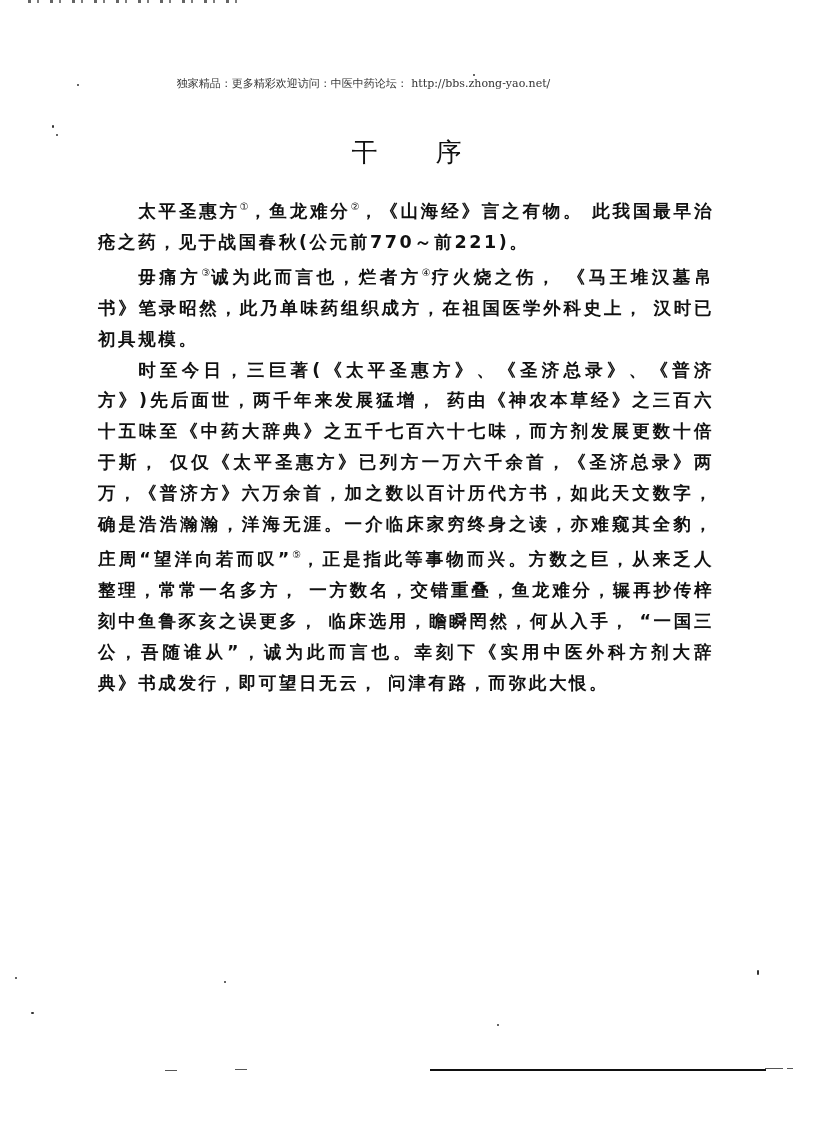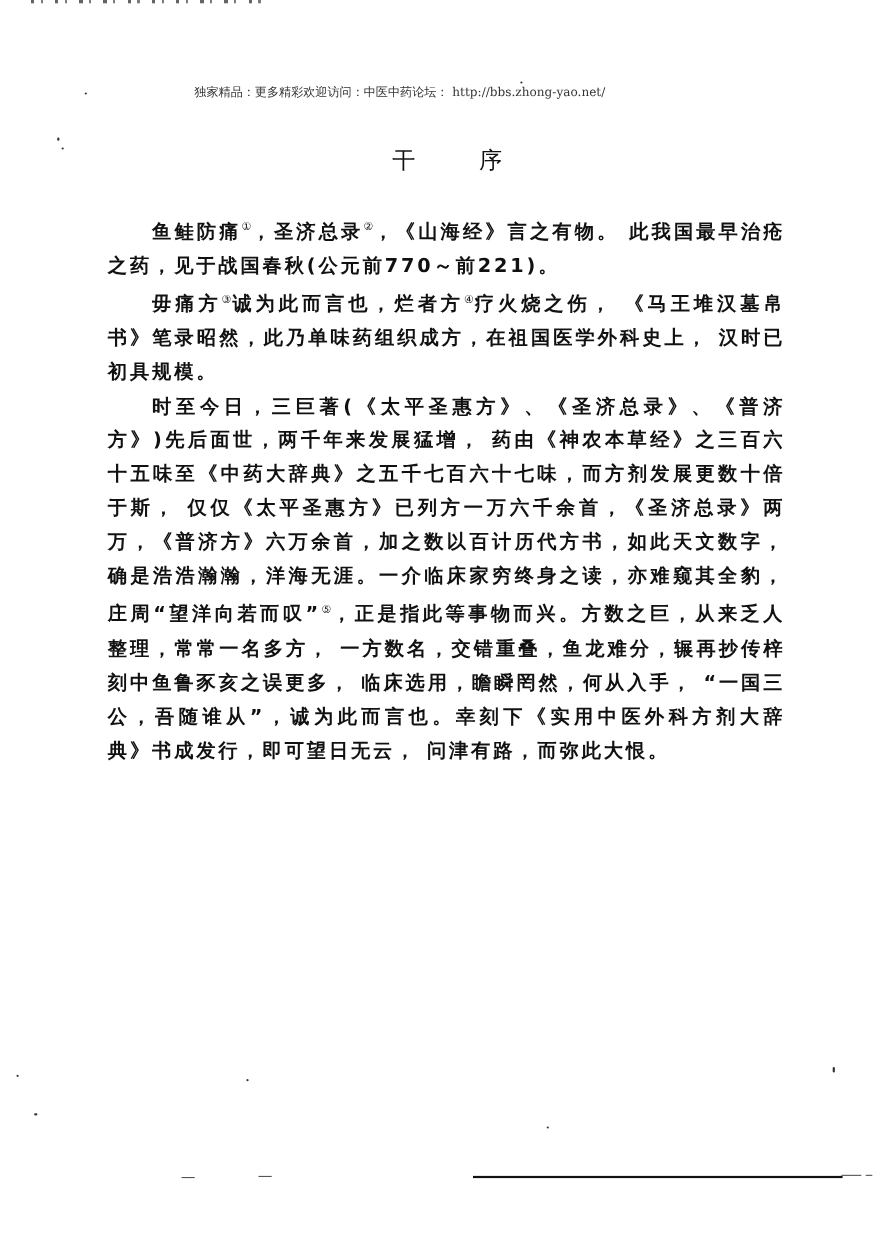--- a/index.html
+++ b/index.html
@@ -34,21 +34,21 @@
       font-size: 11px;
       color: #333;
       letter-spacing: 0;
     }
     .title {
       position: absolute;
       top: 118px;
       left: 0;
       width: 813px;
       text-align: center;
-      font-size: 21px;
+      font-size: 26px;
       font-weight: normal;
       letter-spacing: 0;
       word-spacing: 0;
     }
     .title span.ch { display: inline-block; }
     .title span.gap { display: inline-block; width: 58px; }
     .body-text {
       position: absolute;
       top: 192px;
       left: 98px;
@@ -95,21 +95,21 @@
 
 <div class="scan-top"></div>
 
 <div class="watermark">独家精品：更多精彩欢迎访问：中医中药论坛： http://bbs.zhong-yao.net/</div>
 
 <h1 class="title">
   <span class="ch">干</span><span class="gap"></span><span class="ch">序</span>
 </h1>
 
 <div class="body-text">
-  <p><span>鱼鲑防痛</span><sup class="note">①</sup><span>，圣济总录</span><sup class="note">②</sup><span>，《山海经》言之有物。 此我国最早治疮之药，见于战国春秋(公元前770～前221)。</span></p>
+  <p><span>太平圣惠方</span><sup class="note">①</sup><span>，鱼龙难分</span><sup class="note">②</sup><span>，《山海经》言之有物。 此我国最早治疮之药，见于战国春秋(公元前770～前221)。</span></p>
   <p><span>毋痛方</span><sup class="note">③</sup><span>诚为此而言也，烂者方</span><sup class="note">④</sup><span>疗火烧之伤， 《马王堆汉墓帛书》笔录昭然，此乃单味药组织成方，在祖国医学外科史上， 汉时已初具规模。</span></p>
   <p><span>时至今日，三巨著(《太平圣惠方》、《圣济总录》、《普济方》)先后面世，两千年来发展猛增， 药由《神农本草经》之三百六十五味至《中药大辞典》之五千七百六十七味，而方剂发展更数十倍于斯， 仅仅《太平圣惠方》已列方一万六千余首，《圣济总录》两万，《普济方》六万余首，加之数以百计历代方书，如此天文数字，确是浩浩瀚瀚，洋海无涯。一介临床家穷终身之读，亦难窥其全豹，庄周“望洋向若而叹”</span><sup class="note">⑤</sup><span>，正是指此等事物而兴。方数之巨，从来乏人整理，常常一名多方， 一方数名，交错重叠，鱼龙难分，辗再抄传梓刻中鱼鲁豕亥之误更多， 临床选用，瞻瞬罔然，何从入手， “一国三公，吾随谁从”，诚为此而言也。幸刻下《实用中医外科方剂大辞典》书成发行，即可望日无云， 问津有路，而弥此大恨。</span></p>
 </div>
 
 <div class="speck" style="left:52px;top:125px;width:2px;height:3px;"></div>
 <div class="speck" style="left:56px;top:134px;width:2px;height:2px;"></div>
 <div class="speck" style="left:77px;top:84px;width:2px;height:2px;"></div>
 <div class="speck" style="left:473px;top:74px;width:2px;height:2px;"></div>
 <div class="speck" style="left:757px;top:970px;width:2px;height:5px;"></div>
 <div class="speck" style="left:31px;top:1012px;width:3px;height:2px;"></div>

